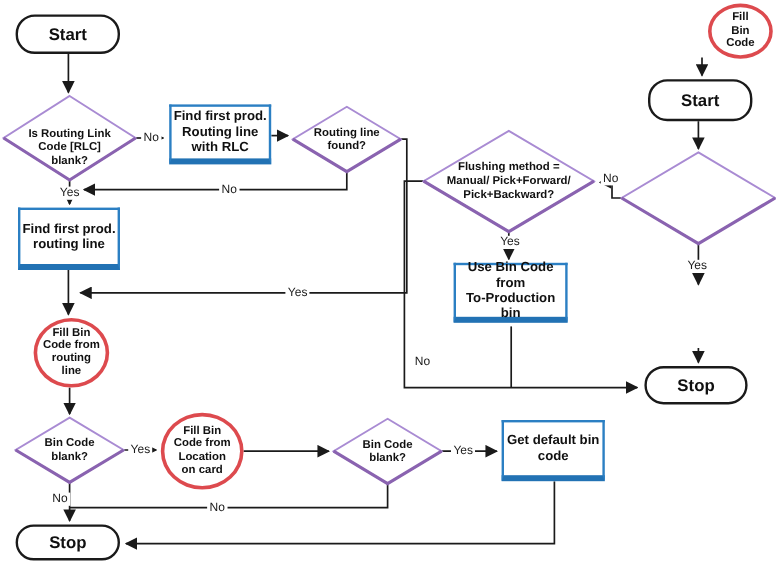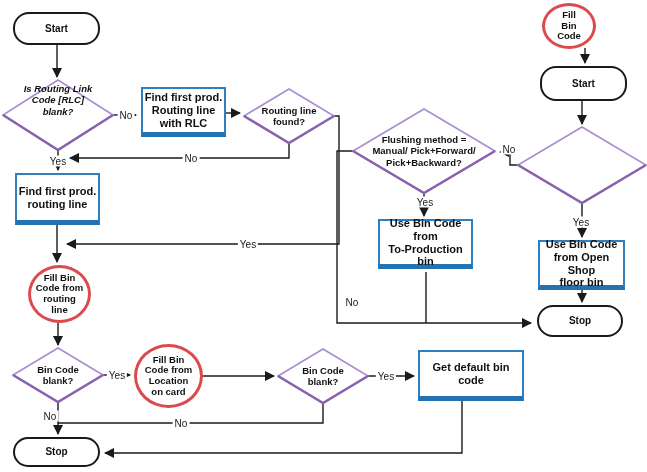--- a/index.html
+++ b/index.html
@@ -6,21 +6,21 @@
   .canvas{
     position:relative;width:647px;height:472px;background:#fff;overflow:hidden;
     font-family:"Liberation Sans",sans-serif;
   }
   svg.layer{position:absolute;left:0;top:0;width:647px;height:472px;}
   .node{
     position:absolute;display:flex;align-items:center;justify-content:center;
     text-align:center;box-sizing:border-box;background:#fff;
     color:#101010;font-weight:bold;white-space:pre-line;line-height:1.18;
   }
-  .terminator{border:2px solid #1a1a1a;border-radius:16px;font-size:10px;}
+  .terminator{border:2px solid #1a1a1a;border-radius:16px;font-size:14px;}
   .process{border:2px solid #2b7fc3;border-bottom:5px solid #2272b4;font-size:11px;}
   .circle{border:3px solid #dd4a4e;border-radius:50%;font-size:9.5px;line-height:1.12;}
   .dlabel{
     position:absolute;display:flex;align-items:center;justify-content:center;
     text-align:center;color:#101010;font-weight:bold;font-size:9.5px;
     white-space:pre-line;line-height:1.18;pointer-events:none;
   }
   .elabel{
     position:absolute;transform:translate(-50%,-50%);font-size:10px;color:#1a1a1a;
     white-space:nowrap;
@@ -88,41 +88,38 @@
   <div class="node terminator" style="left:13px;top:12px;width:87px;height:33px;">Start</div>
   <div class="node terminator" style="left:13px;top:437px;width:87px;height:30px;">Stop</div>
   <div class="node terminator" style="left:540px;top:66px;width:87px;height:35px;">Start</div>
   <div class="node terminator" style="left:537px;top:305px;width:86px;height:32px;">Stop</div>
 
   <div class="node process" style="left:141px;top:87px;width:85px;height:50px;">Find first prod.
 Routing line
 with RLC</div>
   <div class="node process" style="left:15px;top:173px;width:85px;height:52px;">Find first prod.
 routing line</div>
-  <div class="node process" style="left:418px;top:350px;width:106px;height:51px;">Get default bin
+  <div class="node process" style="left:418px;top:350px;width:86px;height:51px;">Get default bin
 code</div>
   <div class="node process" style="left:378px;top:219px;width:95px;height:50px;">Use Bin Code from
 To-Production bin</div>
-  <div class="node process" style="left:538px;top:240px;width:87px;height:50px;">Use Bin Code
-from Open Shop
-floor bin</div>
 
   <div class="node circle" style="left:28px;top:265px;width:63px;height:58px;">Fill Bin
 Code from
 routing
 line</div>
   <div class="node circle" style="left:134px;top:344px;width:69px;height:64px;">Fill Bin
 Code from
 Location
 on card</div>
-  <div class="node circle" style="left:542px;top:3px;width:54px;height:46px;">Fill
+  <div class="node circle" style="left:590px;top:3px;width:54px;height:46px;">Fill
 Bin
 Code</div>
 
-  <div class="dlabel" style="left:3px;top:65px;width:110px;height:70px;font-style:italic;">Is Routing Link
+  <div class="dlabel" style="left:3px;top:88px;width:110px;height:70px;">Is Routing Link
 Code [RLC]
 blank?</div>
   <div class="dlabel" style="left:244px;top:89px;width:90px;height:54px;">Routing line
 found?</div>
   <div class="dlabel" style="left:13px;top:348px;width:90px;height:54px;">Bin Code
 blank?</div>
   <div class="dlabel" style="left:278px;top:349px;width:90px;height:54px;">Bin Code
 blank?</div>
   <div class="dlabel" style="left:353px;top:109px;width:142px;height:84px;text-align:center;">Flushing method =
 Manual/ Pick+Forward/

